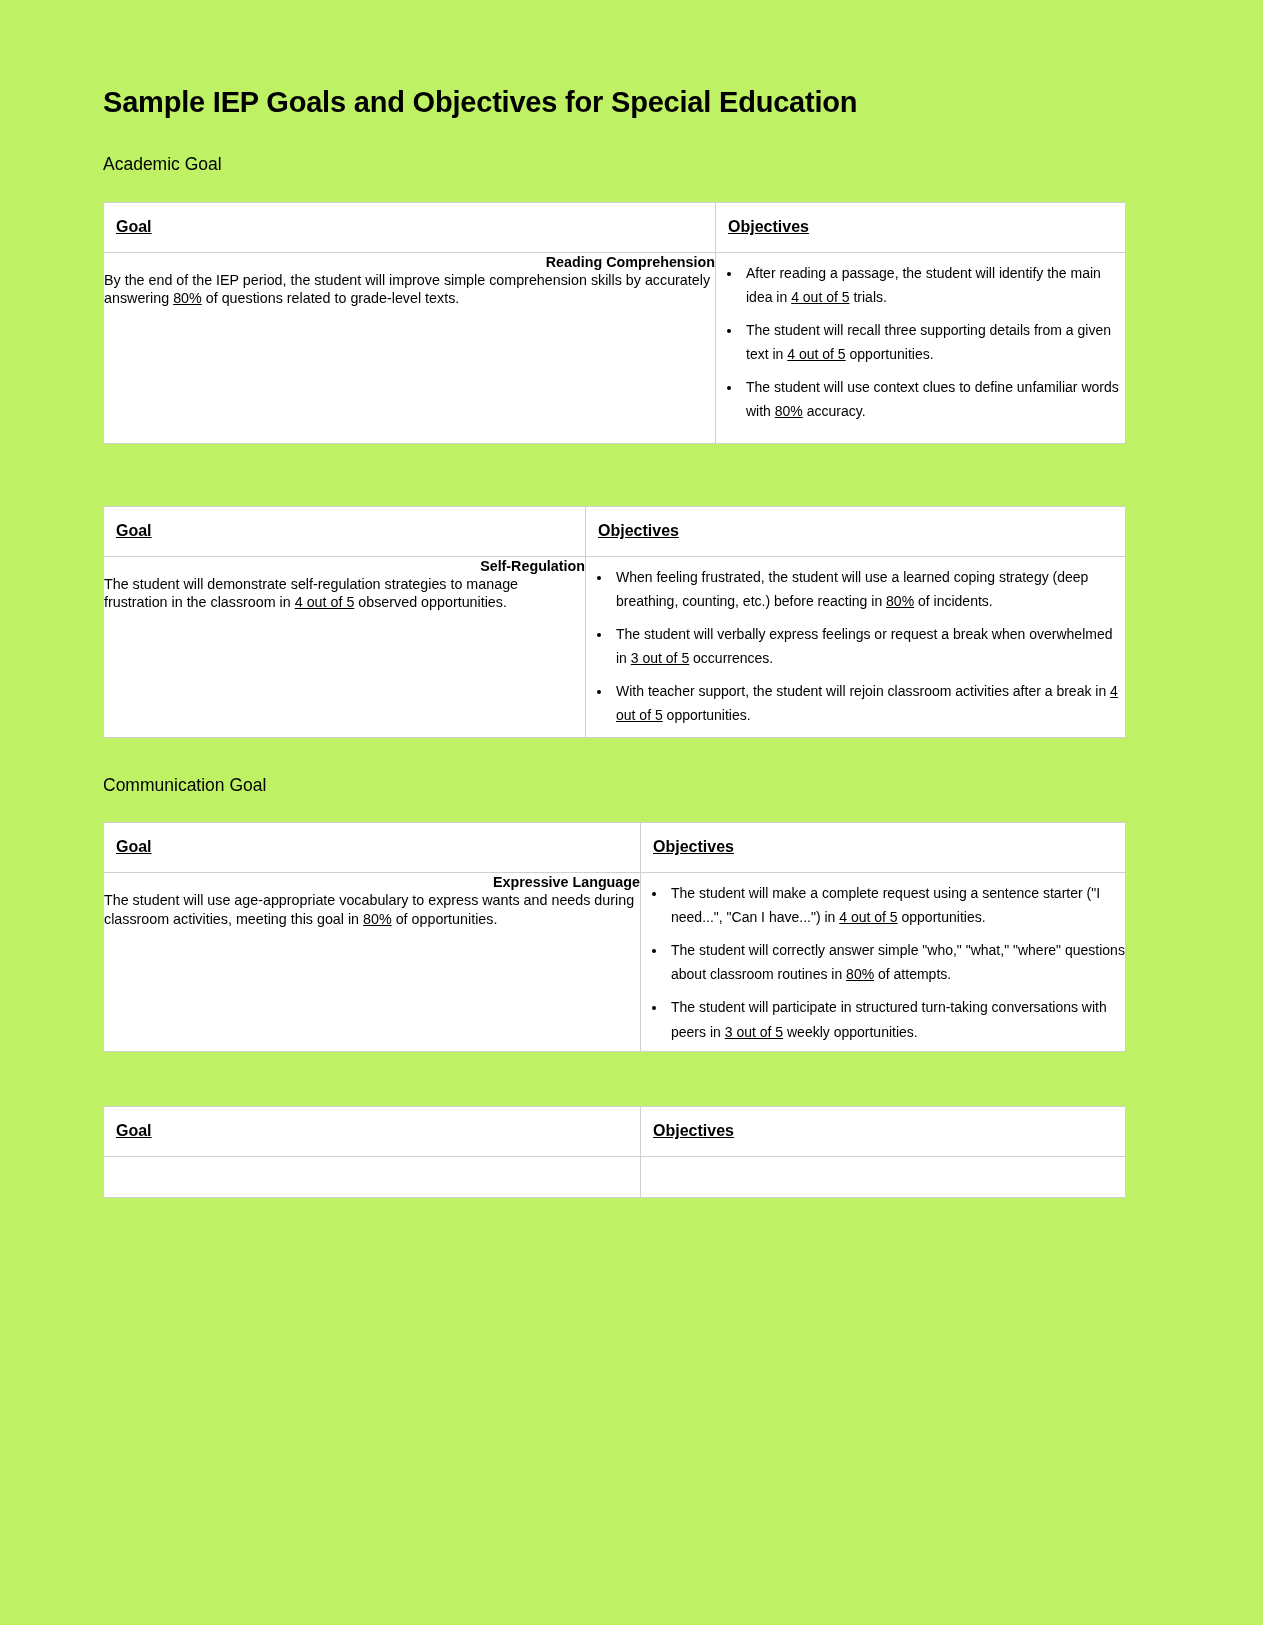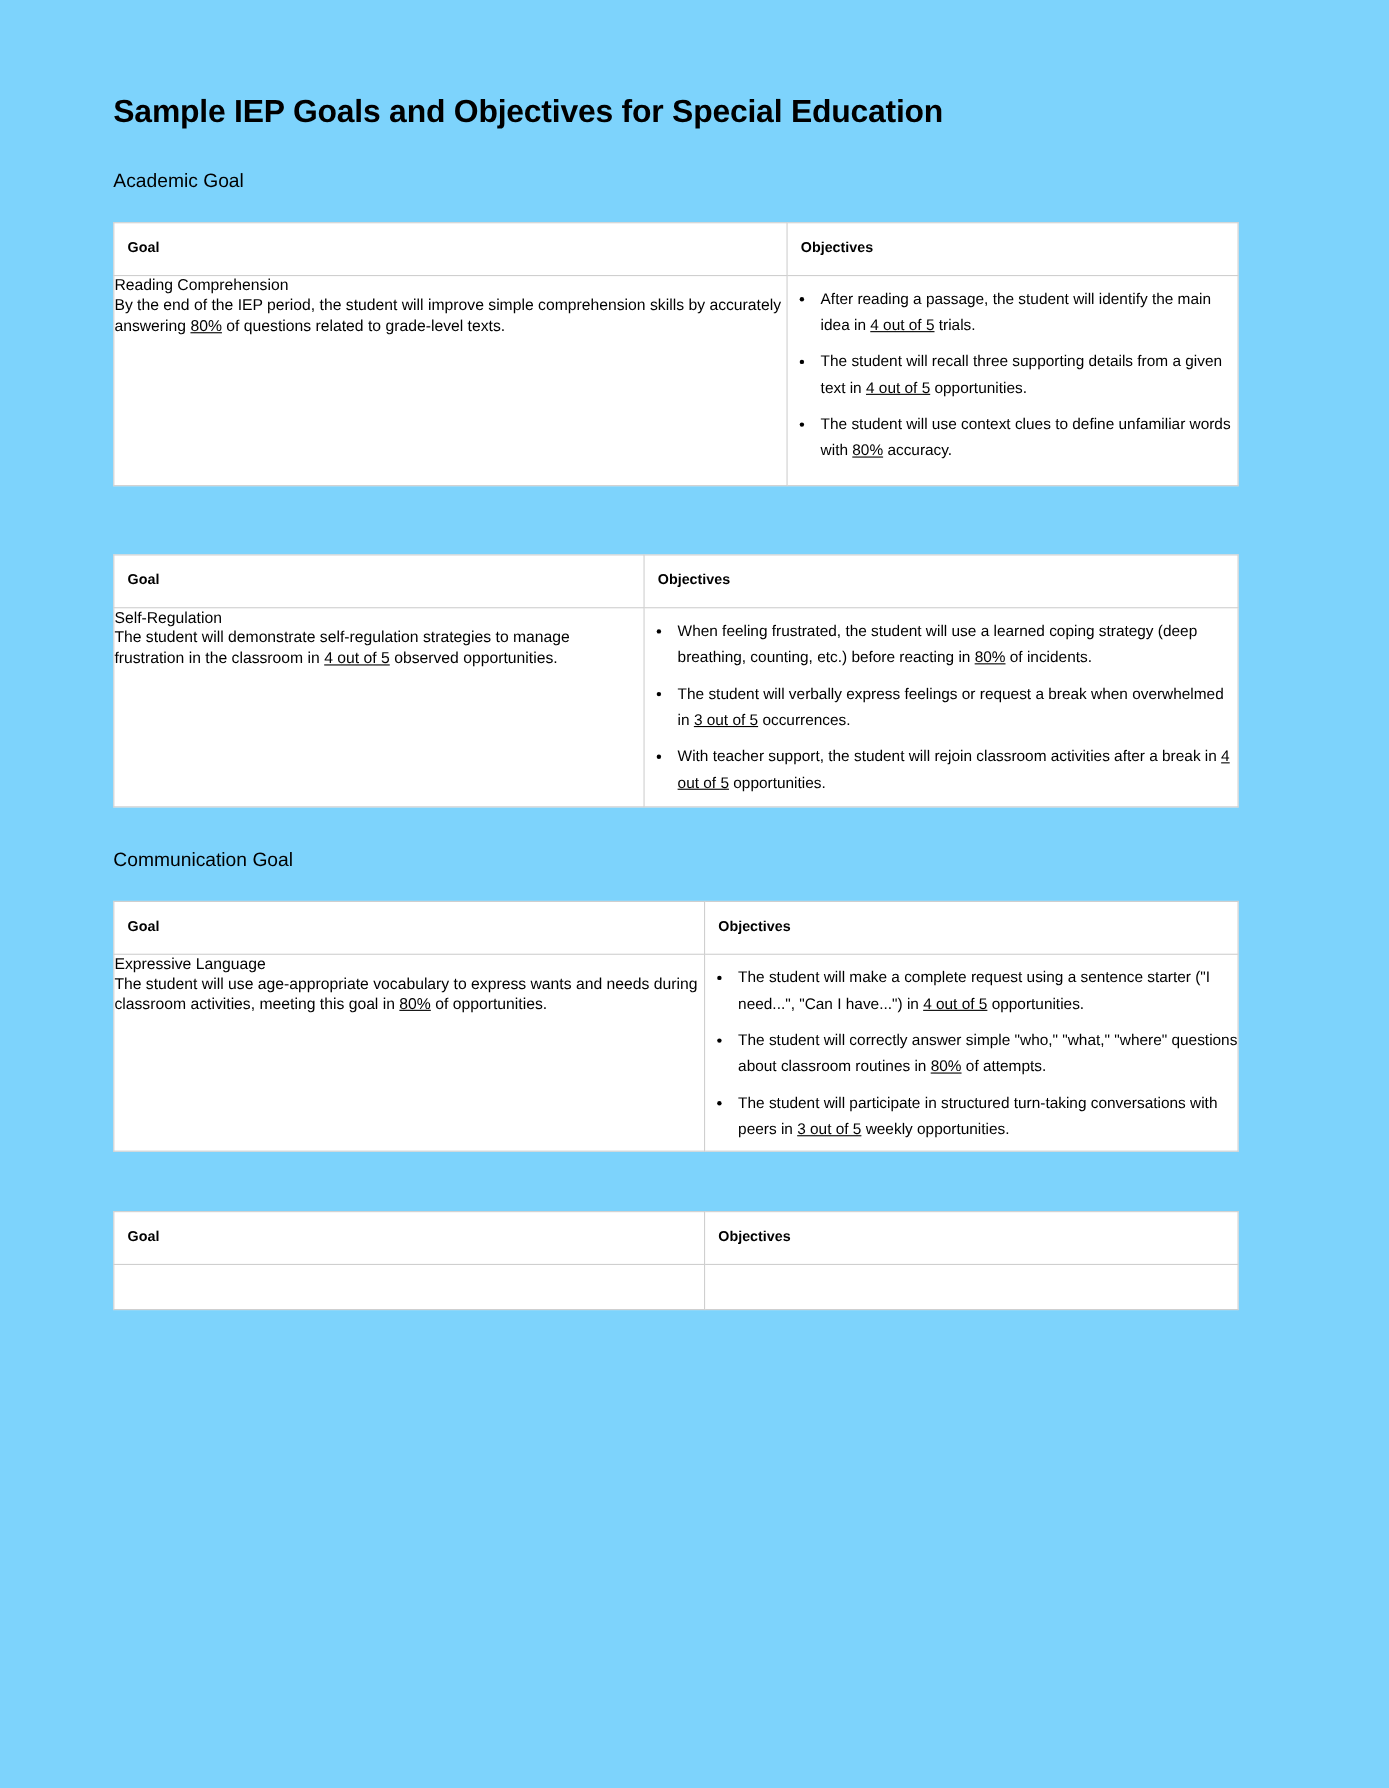--- a/index.html
+++ b/index.html
@@ -12,21 +12,21 @@
     height: 1625px;
     overflow: hidden;
     font-family: "Liberation Sans", sans-serif;
     color: #000000;
     -webkit-font-smoothing: antialiased;
   }
   .page {
     position: relative;
     width: 1263px;
     height: 1625px;
-    background: #7dd3fc;
+    background: #bef264;
     box-sizing: border-box;
     padding: 70px 138px 0 103px;
   }
   .doc-title {
     font-size: 29px;
     font-weight: bold;
     letter-spacing: -0.2px;
     margin: 0 0 0 0;
     padding-top: 14px;
     line-height: 1.25;
@@ -50,34 +50,36 @@
     background: #ffffff;
   }
   table.goal-table th,
   table.goal-table td {
     border: 1px solid #cfcfcf;
     vertical-align: top;
     text-align: left;
     padding: 0;
   }
   table.goal-table th {
-    font-size: 13px;
+    font-size: 16px;
     font-weight: bold;
     padding: 14px 4px 14px 12px;
     height: 19px;
     line-height: 1.3;
+    text-decoration: underline;
   }
   td.goal-cell {
     padding: 14px 12px 12px 12px;
     font-size: 14.3px;
     line-height: 1.28;
   }
   td.goal-cell .goal-name {
-    font-weight: normal;
+    font-weight: bold;
     display: block;
+    text-align: right;
   }
   td.goal-cell .goal-desc {
     display: block;
   }
   td.obj-cell {
     padding: 12px 12px 14px 12px;
     font-size: 14px;
   }
   td.obj-cell ul {
     margin: 8px 0 6px 0;

